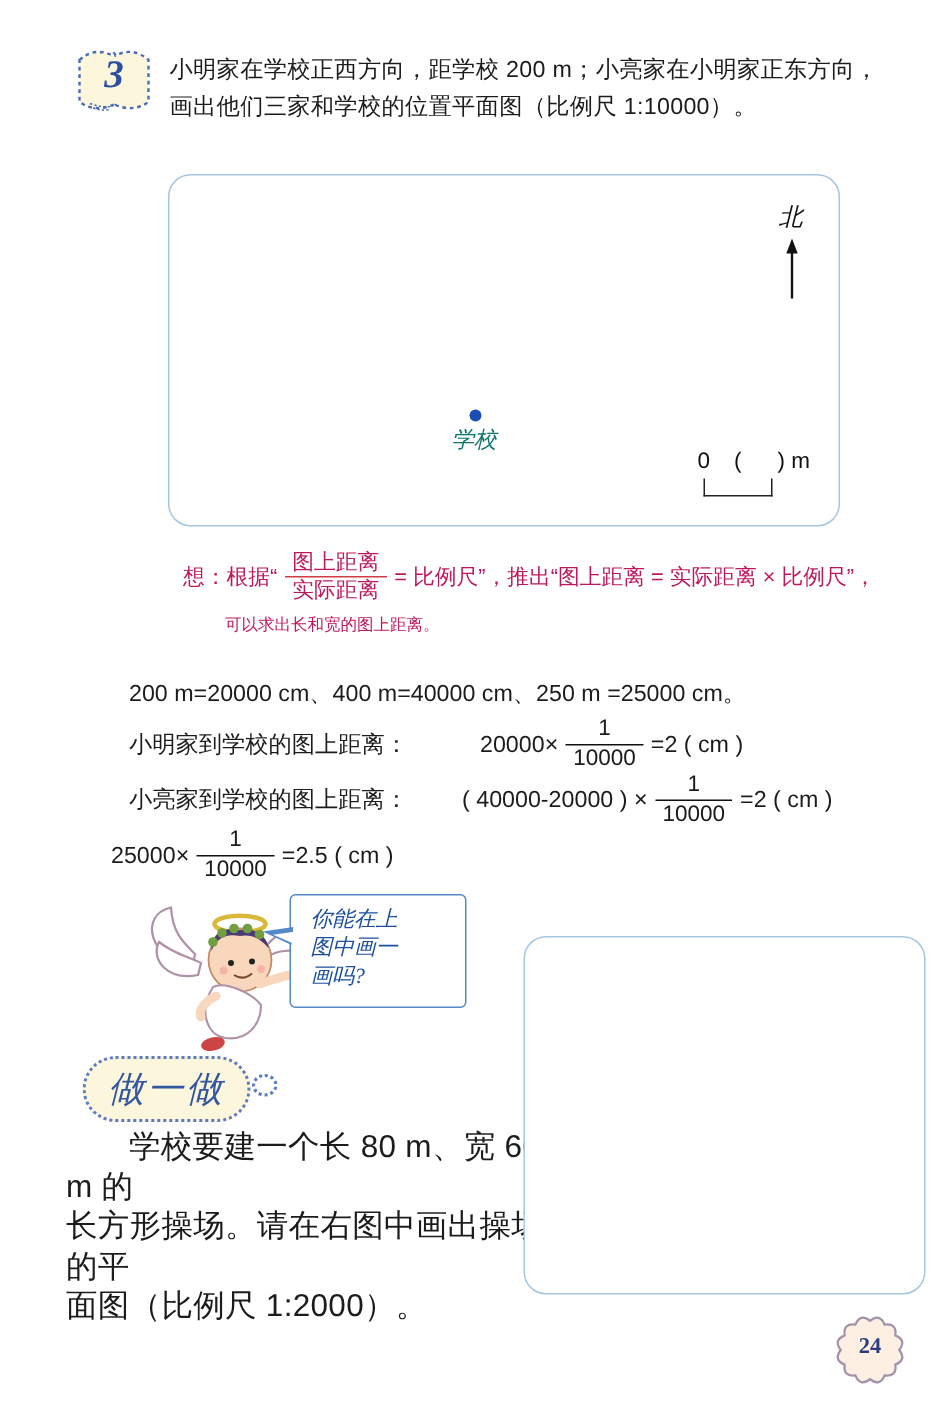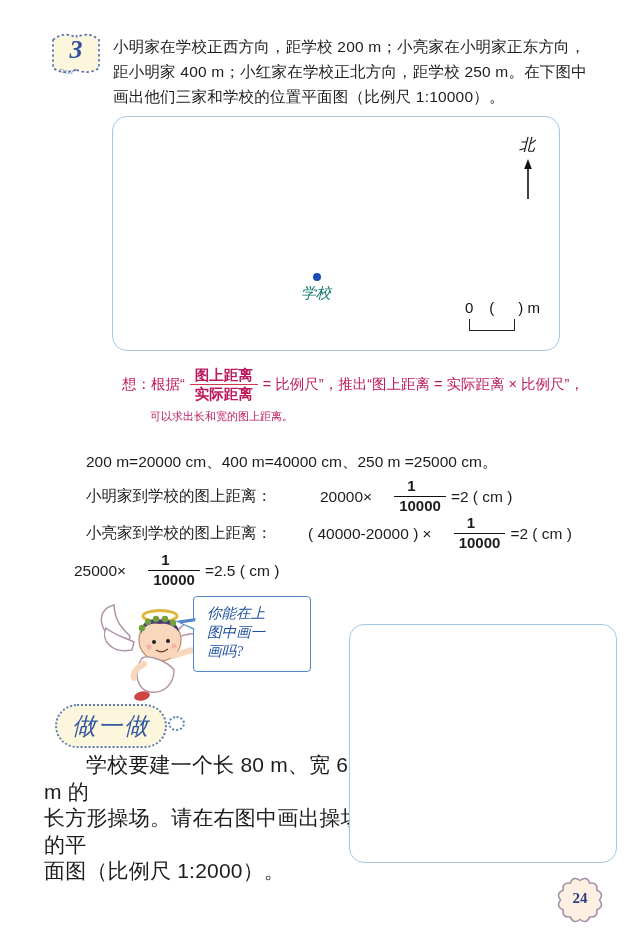--- a/index.html
+++ b/index.html
@@ -51,23 +51,23 @@
   .scale-bracket {
     position:absolute; left:356px; top:202px; width:44px; height:11px;
     border-left:1.5px solid #222; border-right:1.5px solid #222;
     border-bottom:1.5px solid #222;
   }
 
   
   .think { position:absolute; left:86px; top:366px; width:520px; color:#be185d;margin-left:36px; }
   .think-row1 { display:flex; align-items:center; font-size:14.5px; }
   .think-row1 .txt { white-space:nowrap; }
-  .frac { display:inline-flex; flex-direction:column; align-items:center; line-height:1.25; margin:0 5px;font-weight:bold; }
+  .frac { display:inline-flex; flex-direction:column; align-items:center; line-height:1.25; margin:0 5px; }
   .frac .den { border-top:1.5px solid #d03c46; }
-  .frac.black .den { border-top-color:#111;margin-left:17px; }
+  .frac.black .den { border-top-color:#111; }
   .frac span { padding:0 5px; font-size:14.5px; }
   .think-line2 { margin-top:6px; padding-left:28px; font-size:11px; }
 
   
   .solution { position:absolute; left:86px; top:452px; width:520px; font-size:15.5px; }
   .conv-line { height:26px; }
   .sol-row { display:flex; align-items:center; height:37px;gap:28px; }
   .sol-label { width:206px; flex:none; }
   .sol-formula { display:flex; align-items:center; white-space:nowrap; }
   .sol-formula .frac span { font-size:15px; }
@@ -139,21 +139,20 @@
   <div class="badge3">
     <svg width="56" height="52" viewBox="0 0 56 52">
       <path d="M5,12 Q15,3 27,9 Q28,6 29,9 Q41,3 51,12 L51,40 Q41,47 29,42 Q28,45 27,42 Q15,47 5,40 Z" fill="#fcf6dd" stroke="#4a6cb3" stroke-width="1.6" stroke-dasharray="2.5,2.5"></path>
       <path d="M12,41 Q20,44 26,43 M14,44 Q20,46 25,45" fill="none" stroke="#4a6cb3" stroke-width="1" stroke-dasharray="1.5,1.5"></path>
     </svg>
     <div class="num">3</div>
   </div>
 
   <div class="prob-text">
     <div>小明家在学校正西方向，距学校 200 m；小亮家在小明家正东方向，</div>
-    <div>距小明家 400 m；小红家在学校正北方向，距学校 250 m。在下图中</div>
     <div>画出他们三家和学校的位置平面图（比例尺 1:10000）。</div>
   </div>
 
   <div class="diagram-box">
     <div class="north-label">北</div>
     <svg class="north-arrow" width="12" height="42" viewBox="0 0 12 42">
       <line x1="6" y1="9" x2="6" y2="40" stroke="#111" stroke-width="1.6"></line>
       <polygon points="6,0 2.2,10 9.8,10" fill="#111"></polygon>
     </svg>
     <div class="school-dot"></div>

